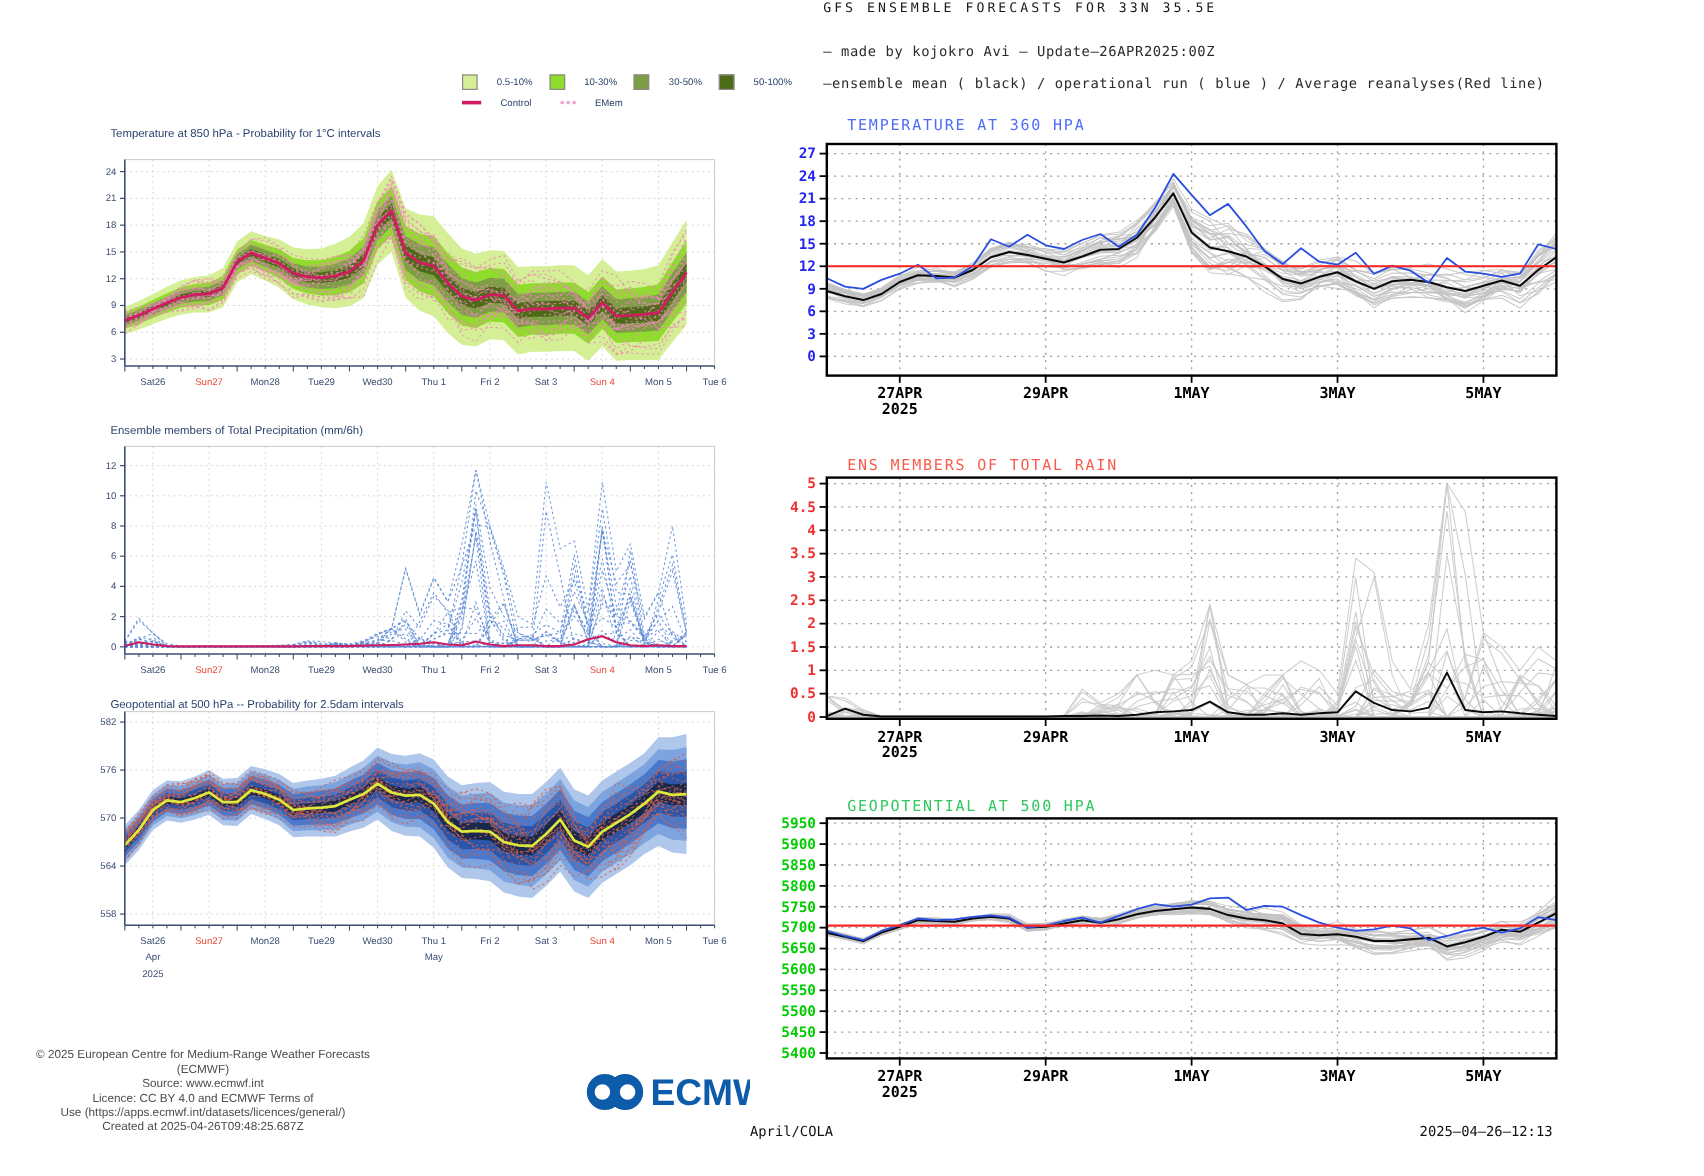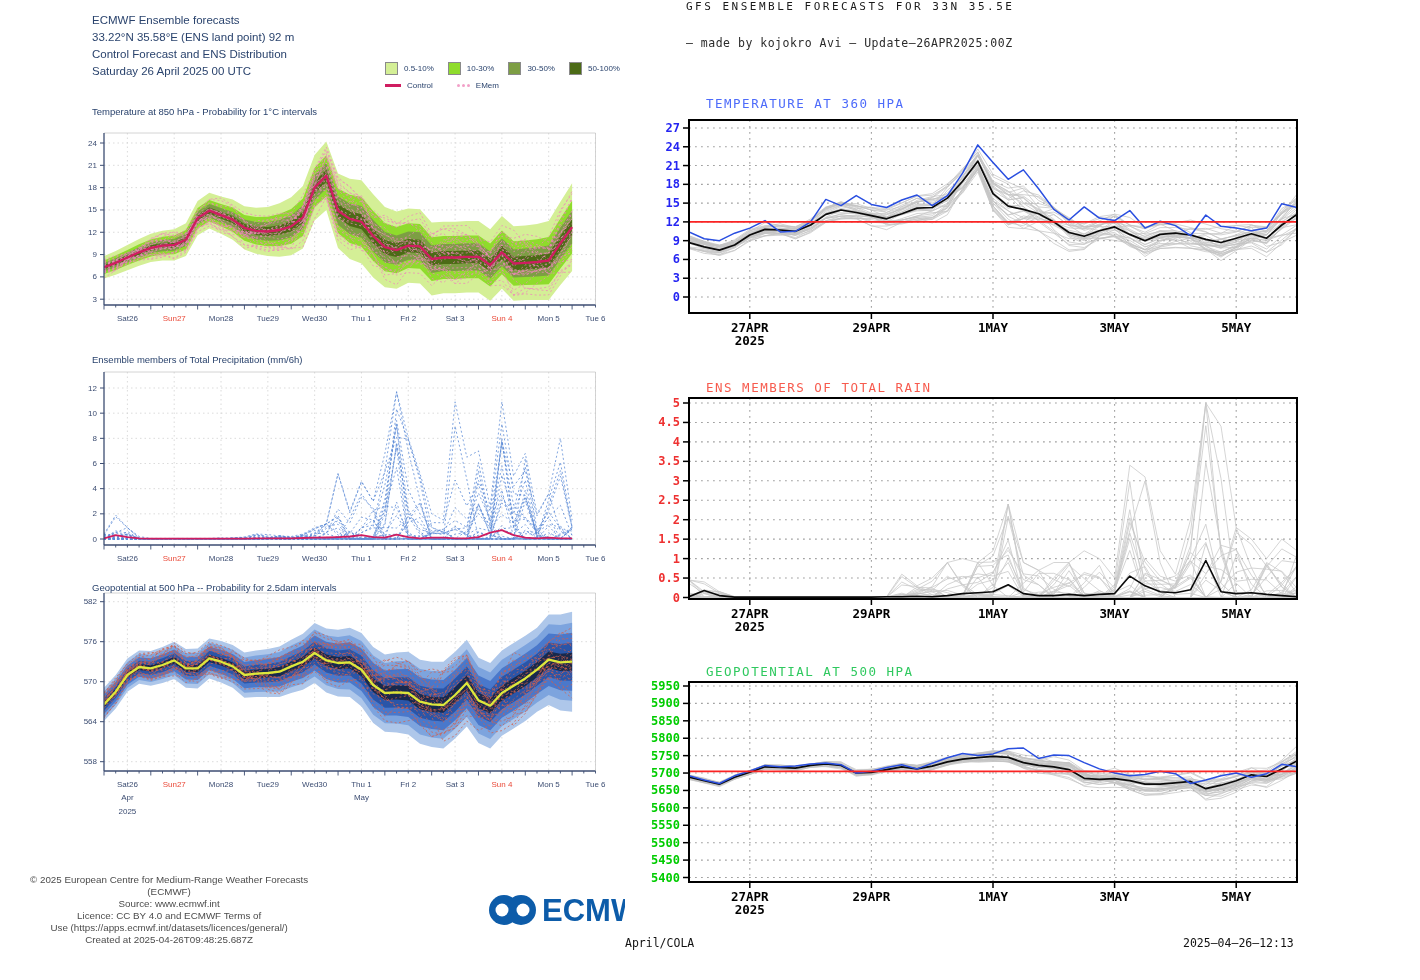--- a/index.html
+++ b/index.html
@@ -3,21 +3,21 @@
 <meta charset="utf-8">
 <style>
   html,body{margin:0;padding:0;background:#fff;}
   .canvas{position:relative;width:1420px;height:980px;background:#ffffff;overflow:hidden;
           font-family:"Liberation Sans",sans-serif;}
   .abs{position:absolute;}
   #chart-svg{position:absolute;left:0;top:0;}
   .ec-header{color:#2a436d;font-size:11.5px;line-height:17px;}
   .ec-title{color:#2a436d;font-size:9.5px;}
   .legend-row{display:flex;align-items:center;gap:14px;color:#2a436d;font-size:8px;}
-  .legend-item{display:flex;align-items:center;gap:6px;}
+  .legend-item{display:flex;align-items:center;gap:16px;}
   .swatch{width:11px;height:11px;border:1px solid #8a8a8a;display:inline-block;}
   .line-swatch{width:16px;height:3px;display:inline-block;}
   .dot-swatch{display:inline-flex;gap:2px;align-items:center;}
   .dot-swatch span{width:3px;height:3px;border-radius:50%;display:inline-block;}
   .footer{color:#4c4c4c;font-size:9.8px;line-height:12px;}
   .mono{font-family:"DejaVu Sans Mono",monospace;}
   .gfs-title{color:#1a1a1a;font-size:11px;letter-spacing:2.5px;}
   .gfs-sub{color:#2b2b2b;font-size:11.5px;letter-spacing:0.5px;}
   .rt-title{font-size:12.5px;letter-spacing:1.5px;}
   .grads{color:#111;font-size:11.5px;}
@@ -703,26 +703,20 @@
           <line x1="993" y1="882" x2="993" y2="888" stroke="#000" stroke-width="1.5"></line>
           <text x="993" y="901" text-anchor="middle" font-size="12.5" font-weight="bold" font-family="DejaVu Sans Mono, monospace" fill="#000">1MAY</text>
           <line x1="1114.6" y1="882" x2="1114.6" y2="888" stroke="#000" stroke-width="1.5"></line>
           <text x="1114.6" y="901" text-anchor="middle" font-size="12.5" font-weight="bold" font-family="DejaVu Sans Mono, monospace" fill="#000">3MAY</text>
           <line x1="1236.1999999999998" y1="882" x2="1236.1999999999998" y2="888" stroke="#000" stroke-width="1.5"></line>
           <text x="1236.1999999999998" y="901" text-anchor="middle" font-size="12.5" font-weight="bold" font-family="DejaVu Sans Mono, monospace" fill="#000">5MAY</text>
         </g>
       </g>
     </svg>
 
-  <div class="abs ec-header" style="left:92px;top:12px;">
-    <div>ECMWF Ensemble forecasts</div>
-    <div>33.22°N 35.58°E (ENS land point) 92 m</div>
-    <div>Control Forecast and ENS Distribution</div>
-    <div>Saturday 26 April 2025 00 UTC</div>
-  </div>
 
   <div class="abs legend-row" style="left:385px;top:62px;">
     <span class="legend-item">
       <span class="swatch" style="background: rgb(212, 239, 150);"></span>
       <span>0.5-10%</span>
     </span>
     <span class="legend-item">
       <span class="swatch" style="background: rgb(143, 220, 44);"></span>
       <span>10-30%</span>
     </span>
@@ -769,20 +763,21 @@
       <circle cx="33" cy="19" r="15" fill="#0d5ca9"></circle>
       <circle cx="14" cy="19" r="6.5" fill="#ffffff"></circle>
       <circle cx="35" cy="19" r="6.5" fill="#ffffff"></circle>
       <rect x="21" y="15" width="7" height="8" fill="#0d5ca9"></rect>
       <text x="54" y="30" font-size="31" font-weight="bold" fill="#0d5ca9" font-family="Liberation Sans, sans-serif">ECMWF</text>
     </svg>
   </div>
 
   <div class="abs gfs-title mono" style="left:686px;top:0px;">GFS ENSEMBLE FORECASTS FOR 33N 35.5E</div>
   <div class="abs gfs-sub mono" style="left:686px;top:36px;text-align:right;">— made by kojokro Avi — Update—26APR2025:00Z</div>
+  <div class="abs gfs-sub mono" style="left:686px;top:62px;">—ensemble mean ( black) / operational run ( blue )  / Average reanalyses(Red line)</div>
 
   <div class="abs rt-title mono" style="left: 706px; top: 96px; color: rgb(77, 107, 250);">TEMPERATURE AT 360 HPA</div>
   <div class="abs rt-title mono" style="left: 706px; top: 380px; color: rgb(247, 91, 78);">ENS MEMBERS OF TOTAL RAIN</div>
   <div class="abs rt-title mono" style="left: 706px; top: 664px; color: rgb(47, 201, 95);">GEOPOTENTIAL AT 500 HPA</div>
 
   <div class="abs grads mono" style="left:625px;top:936px;">April/COLA</div>
   <div class="abs grads mono" style="left:1183px;top:936px;">2025—04—26—12:13</div>
 
 </div>
 

